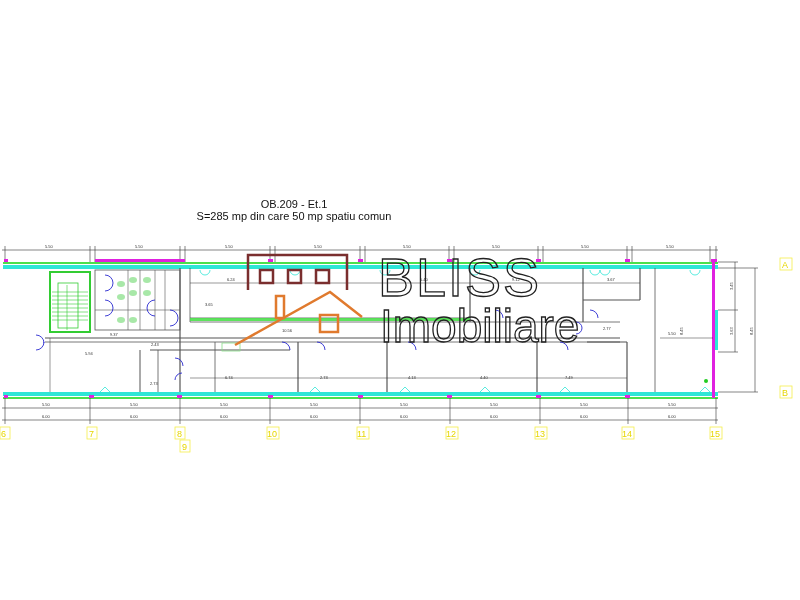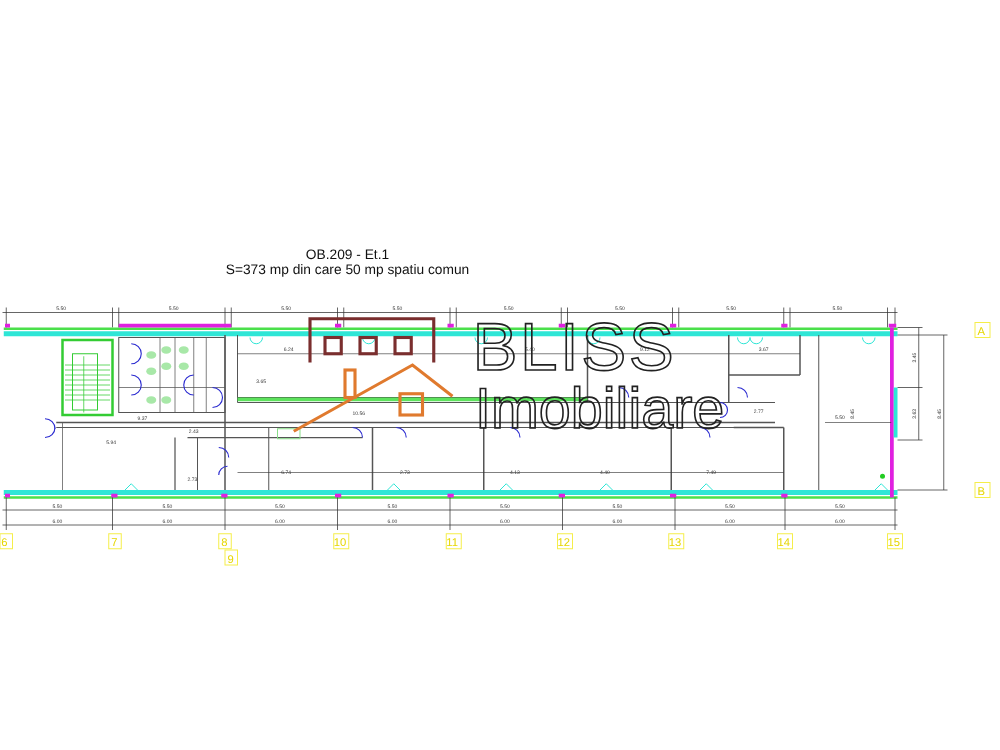--- a/index.html
+++ b/index.html
@@ -1,30 +1,30 @@
 <!DOCTYPE html>
 <html><head>
   <meta charset="utf-8">
   <style>
     html, body { margin: 0; padding: 0; background: #ffffff; }
     body { width: 800px; height: 600px; position: relative; overflow: hidden; font-family: "Liberation Sans", sans-serif; }
-    .title { position: absolute; left: 0; width: 556px; text-align: center; font-size: 11px; color: #111; line-height: 13px; }
+    .title { position: absolute; left: 16px; width: 556px; text-align: center; font-size: 11px; color: #111; line-height: 13px; }
     .title.t1 { top: 198px; }
     .title.t2 { top: 210px; }
     svg.plan { position: absolute; left: 0; top: 0; }
     .dim { font-family: "Liberation Sans", sans-serif; font-size: 4px; fill: #333; }
     .axis-label { font-family: "Liberation Sans", sans-serif; font-size: 9px; fill: #e6d600; }
     .brand-bliss { font-family: "Liberation Sans", sans-serif; font-size: 54px; fill: none; stroke: #222; stroke-width: 1.3; letter-spacing: 2px; }
     .brand-imob { font-family: "Liberation Sans", sans-serif; font-size: 46px; fill: none; stroke: #222; stroke-width: 1.3; }
   </style>
 </head>
 <body>
 
 <div class="title t1">OB.209  - Et.1</div>
-<div class="title t2">S=373 mp din care 50 mp spatiu comun</div>
+<div class="title t2">S=285 mp din care 50 mp spatiu comun</div>
 
 <svg class="plan" width="800" height="600" viewBox="0 0 800 600">
 
   <g>
     <line x1="2" y1="250" x2="718" y2="250" stroke="#333" stroke-width="0.6"></line>
     <g stroke="#333" stroke-width="0.6">
       <line x1="5" y1="246" x2="5" y2="262"></line>
         <line x1="90" y1="246" x2="90" y2="262"></line>
         <line x1="95" y1="246" x2="95" y2="262"></line>
       <line x1="180" y1="246" x2="180" y2="262"></line>

